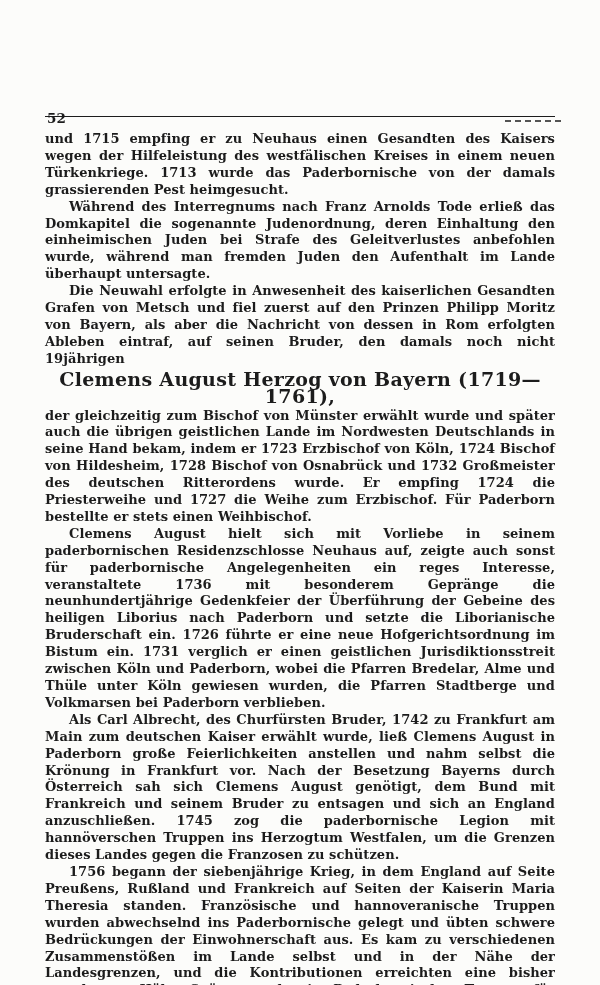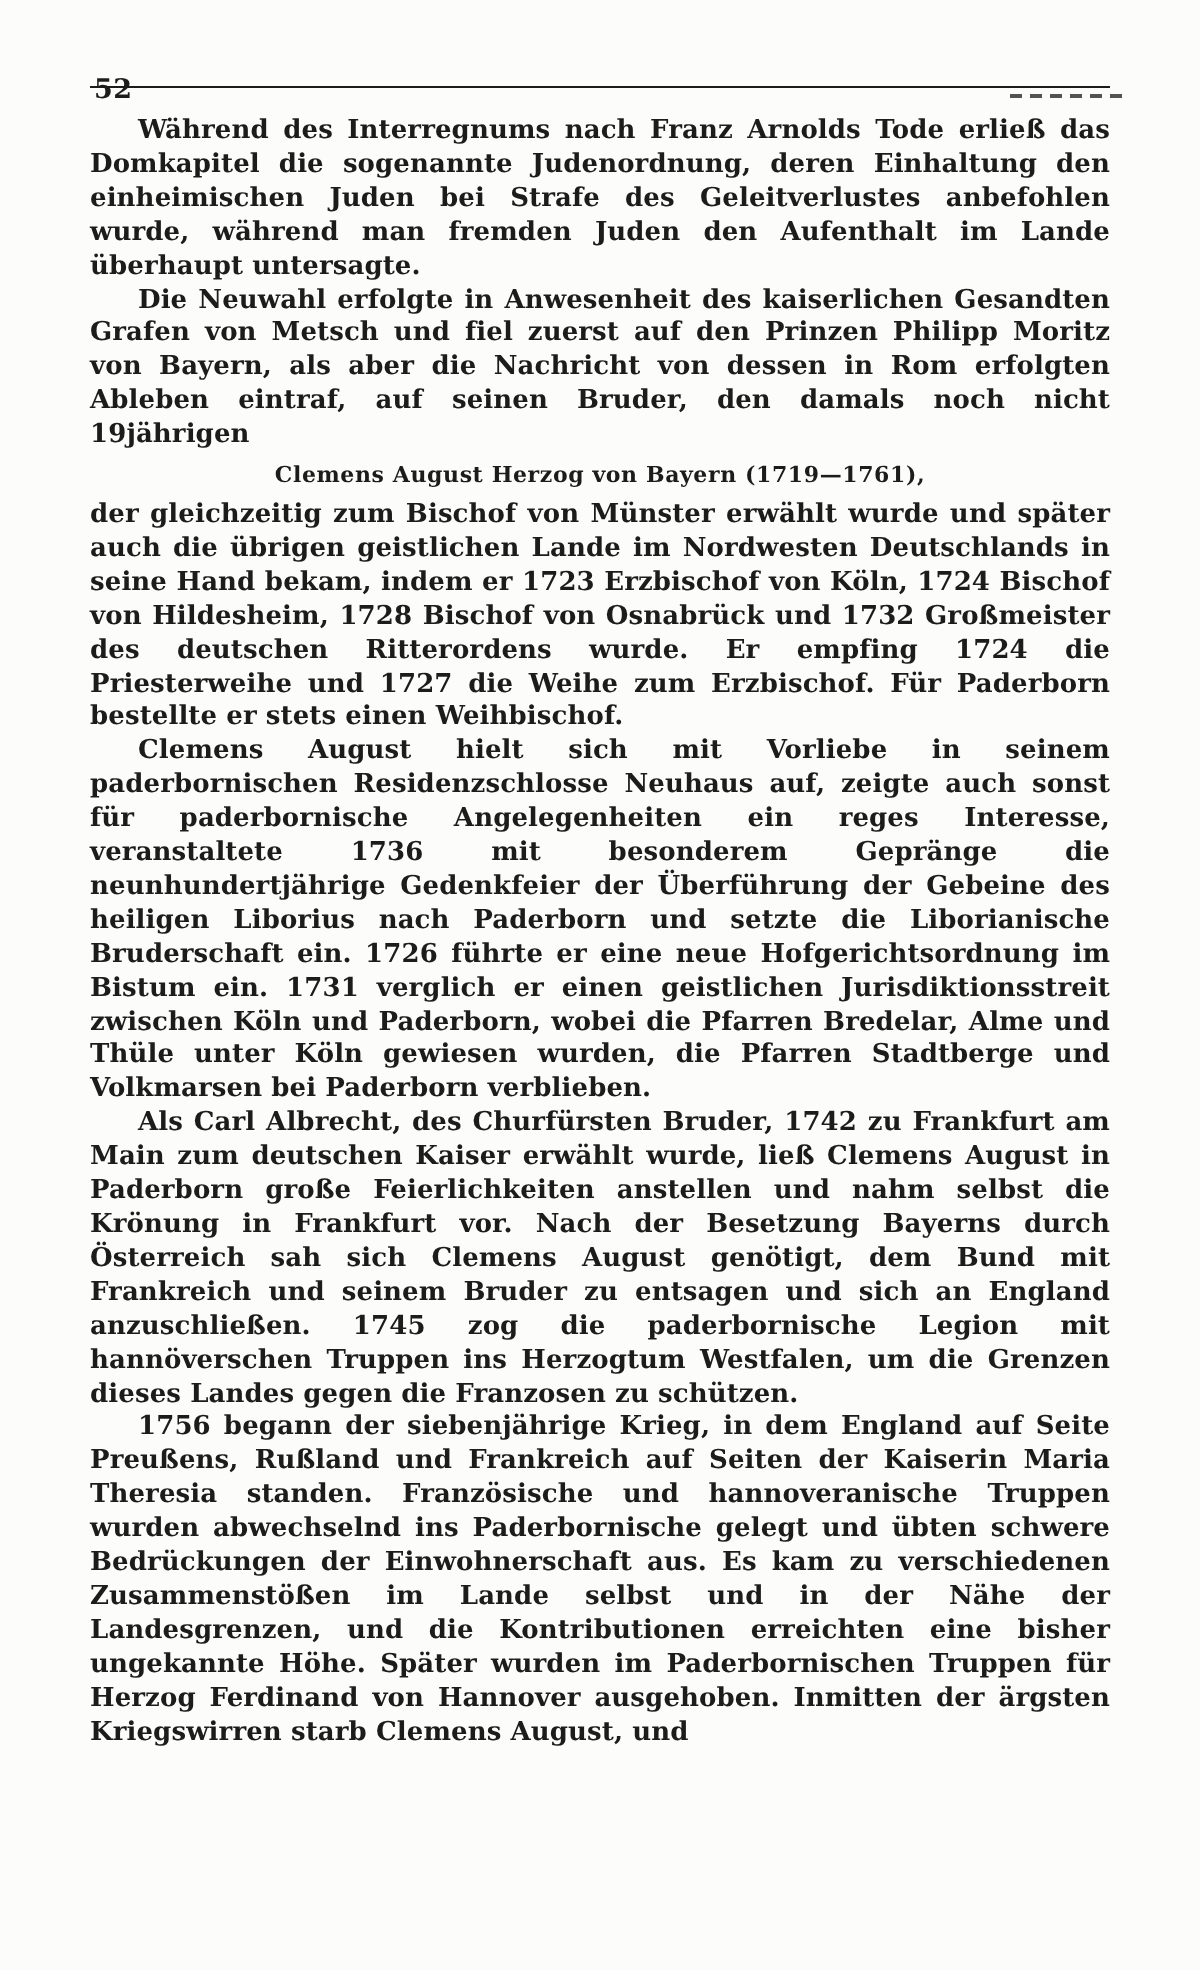--- a/index.html
+++ b/index.html
@@ -6,21 +6,21 @@
   html, body { margin: 0; padding: 0; background: #ffffff; }
   .page {
     position: relative;
     width: 600px;
     height: 985px;
     margin: 0 auto;
     background: var(--paper);
     color: var(--ink);
     font-family: "DejaVu Serif", serif;
     box-sizing: border-box;
-    padding: 36px 45px 0 45px;
+    padding: 109px 45px 0 45px;
     overflow: hidden;
   }
   .page-header {
     position: relative;
     font-weight: bold;
     font-size: 13.5px;
     letter-spacing: 0.2px;
     padding-bottom: 7px;
     border-bottom: 1.8px solid var(--ink);
   }
@@ -46,38 +46,39 @@
     padding-top: 14px;
     font-size: 13px;
     line-height: 16.9px;
     font-weight: bold;
     text-align: justify;
     letter-spacing: 0.05px;
   }
   .page-body p { margin: 0; }
   .page-body p.indent { text-indent: 24px; }
   .section-heading {
-    font-size: 11px;
+    font-size: 19px;
     font-weight: bold;
     text-align: center;
     letter-spacing: 0.3px;
     margin: 3px 0 3px 0;
   }
 </style>
 </head>
 <body>
 
 <div class="page">
 
   <header class="page-header">
     <span class="page-number">52</span>
     <span class="rule-artifact"></span>
   </header>
 
   <main class="page-body">
+    <p class="noindent">und 1715 empfing er zu Neuhaus einen Gesandten des Kaisers wegen der Hilfeleistung des westfälischen Kreises in einem neuen Türkenkriege. 1713 wurde das Paderbornische von der damals grassierenden Pest heimgesucht.</p>
     <p class="indent">Während des Interregnums nach Franz Arnolds Tode erließ das Domkapitel die sogenannte Judenordnung, deren Einhaltung den einheimischen Juden bei Strafe des Geleitverlustes anbefohlen wurde, während man fremden Juden den Aufenthalt im Lande überhaupt untersagte.</p>
     <p class="indent">Die Neuwahl erfolgte in Anwesenheit des kaiserlichen Gesandten Grafen von Metsch und fiel zuerst auf den Prinzen Philipp Moritz von Bayern, als aber die Nachricht von dessen in Rom erfolgten Ableben eintraf, auf seinen Bruder, den damals noch nicht 19jährigen</p>
     <h2 class="section-heading">Clemens August Herzog von Bayern (1719—1761),</h2>
     <p class="noindent">der gleichzeitig zum Bischof von Münster erwählt wurde und später auch die übrigen geistlichen Lande im Nordwesten Deutschlands in seine Hand bekam, indem er 1723 Erzbischof von Köln, 1724 Bischof von Hildesheim, 1728 Bischof von Osnabrück und 1732 Großmeister des deutschen Ritterordens wurde.  Er empfing 1724 die Priesterweihe und 1727 die Weihe zum Erzbischof.  Für Paderborn bestellte er stets einen Weihbischof.</p>
     <p class="indent">Clemens August hielt sich mit Vorliebe in seinem paderbornischen Residenzschlosse Neuhaus auf, zeigte auch sonst für paderbornische Angelegenheiten ein reges Interesse, veranstaltete 1736 mit besonderem Gepränge die neunhundertjährige Gedenkfeier der Überführung der Gebeine des heiligen Liborius nach Paderborn und setzte die Liborianische Bruderschaft ein.  1726 führte er eine neue Hofgerichtsordnung im Bistum ein.  1731 verglich er einen geistlichen Jurisdiktionsstreit zwischen Köln und Paderborn, wobei die Pfarren Bredelar, Alme und Thüle unter Köln gewiesen wurden, die Pfarren Stadtberge und Volkmarsen bei Paderborn verblieben.</p>
     <p class="indent">Als Carl Albrecht, des Churfürsten Bruder, 1742 zu Frankfurt am Main zum deutschen Kaiser erwählt wurde, ließ Clemens August in Paderborn große Feierlichkeiten anstellen und nahm selbst die Krönung in Frankfurt vor.  Nach der Besetzung Bayerns durch Österreich sah sich Clemens August genötigt, dem Bund mit Frankreich und seinem Bruder zu entsagen und sich an England anzuschließen.  1745 zog die paderbornische Legion mit hannöverschen Truppen ins Herzogtum Westfalen, um die Grenzen dieses Landes gegen die Franzosen zu schützen.</p>
     <p class="indent">1756 begann der siebenjährige Krieg, in dem England auf Seite Preußens, Rußland und Frankreich auf Seiten der Kaiserin Maria Theresia standen. Französische und hannoveranische Truppen wurden abwechselnd ins Paderbornische gelegt und übten schwere Bedrückungen der Einwohnerschaft aus.  Es kam zu verschiedenen Zusammenstößen im Lande selbst und in der Nähe der Landesgrenzen, und die Kontributionen erreichten eine bisher ungekannte Höhe.  Später wurden im Paderbornischen Truppen für Herzog Ferdinand von Hannover ausgehoben.  Inmitten der ärgsten Kriegswirren starb Clemens August, und</p>
   </main>
 
 </div>

